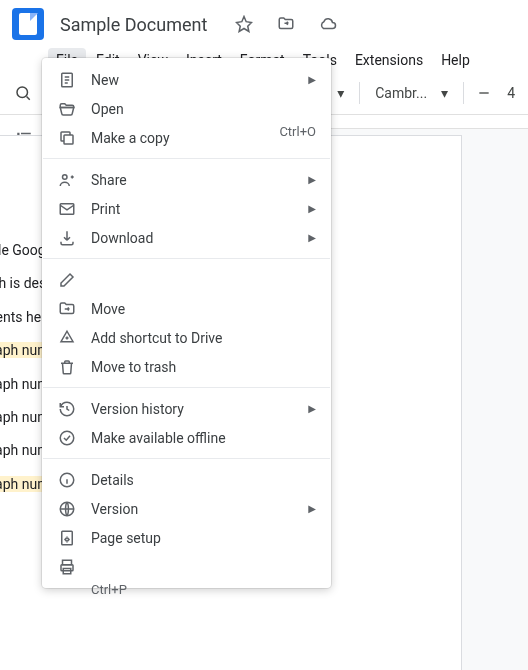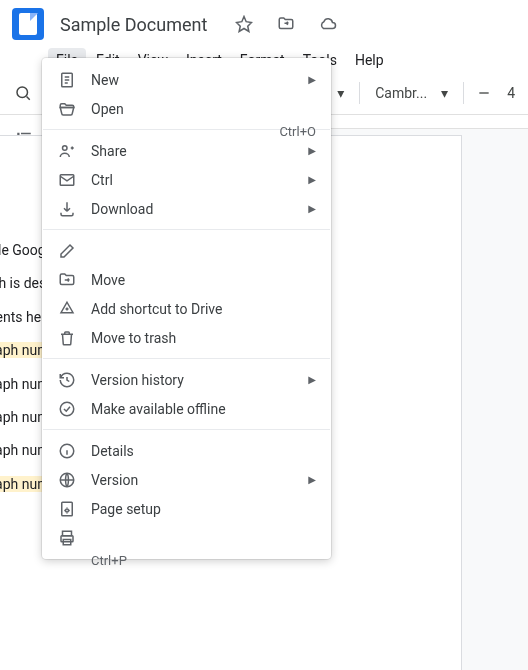--- a/index.html
+++ b/index.html
@@ -67,20 +67,21 @@
   </div>
 </div>
 
 <div class="menubar">
   <div class="menuitem active">File</div>
   <div class="menuitem">Edit</div>
   <div class="menuitem">View</div>
   <div class="menuitem">Insert</div>
   <div class="menuitem">Format</div>
   <div class="menuitem">Tools</div>
+  <div class="menuitem">Extensions</div>
   <div class="menuitem">Help</div>
 </div>
 
 <div class="toolbar">
   <div class="tbtn">
       <svg width="18" height="18" viewBox="0 0 24 24" fill="none" stroke="currentColor" stroke-width="2">
         <circle cx="11" cy="11" r="7"></circle>
         <path d="m21 21-4.3-4.3"></path>
       </svg>
     </div>
@@ -152,41 +153,50 @@
   <div class="mrow">
     <span class="micon">
         <svg width="18" height="18" viewBox="0 0 24 24" fill="none" stroke="currentColor" stroke-width="2">
           <path d="M3 7a2 2 0 012-2h4l2 2h8a2 2 0 012 2v1H3z"></path>
           <path d="M3 10h18l-2 8a2 2 0 01-2 2H7a2 2 0 01-2-2z"></path>
         </svg>
       </span>
     <span class="mlabel">Open</span>
     <span class="mshort">Ctrl+O</span>
   </div>
+  <div class="mrow">
+    <span class="micon">
+        <svg width="18" height="18" viewBox="0 0 24 24" fill="none" stroke="currentColor" stroke-width="2">
+          <rect x="8" y="8" width="12" height="12" rx="1"></rect>
+          <path d="M16 8V5a1 1 0 00-1-1H5a1 1 0 00-1 1v10a1 1 0 001 1h3"></path>
+        </svg>
+      </span>
+    <span class="mlabel">Make a copy</span>
+  </div>
   <div class="msep"></div>
 
   <div class="mrow">
     <span class="micon">
         <svg width="18" height="18" viewBox="0 0 24 24" fill="none" stroke="currentColor" stroke-width="2">
           <circle cx="9" cy="8" r="3"></circle>
           <path d="M3 20c0-3 3-5 6-5s6 2 6 5"></path>
           <path d="M17 8h4m-2-2v4"></path>
         </svg>
       </span>
     <span class="mlabel">Share</span>
     <span class="marrow">▶</span>
   </div>
   <div class="mrow">
     <span class="micon">
         <svg width="18" height="18" viewBox="0 0 24 24" fill="none" stroke="currentColor" stroke-width="2">
           <rect x="3" y="5" width="18" height="14" rx="1"></rect>
           <path d="M3 7l9 6 9-6"></path>
         </svg>
       </span>
-    <span class="mlabel">Ctrl</span>
+    <span class="mlabel">Print</span>
     <span class="marrow">▶</span>
   </div>
   <div class="mrow">
     <span class="micon">
         <svg width="18" height="18" viewBox="0 0 24 24" fill="none" stroke="currentColor" stroke-width="2">
           <path d="M12 3v12m0 0l-4-4m4 4l4-4"></path>
           <path d="M4 17v2a2 2 0 002 2h12a2 2 0 002-2v-2"></path>
         </svg>
       </span>
     <span class="mlabel">Download</span>

